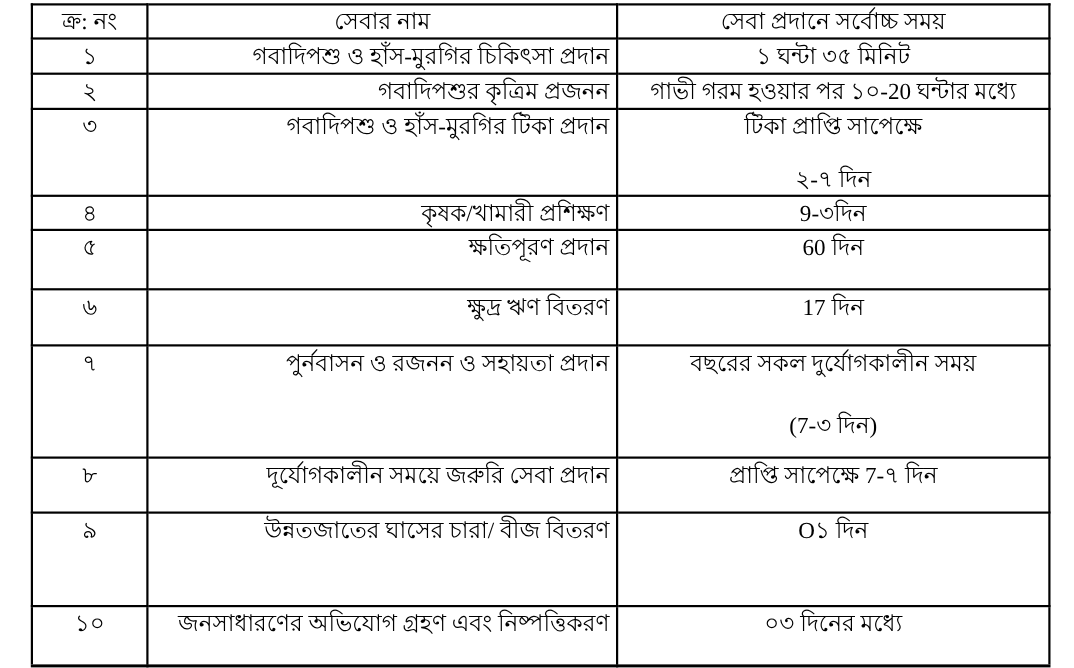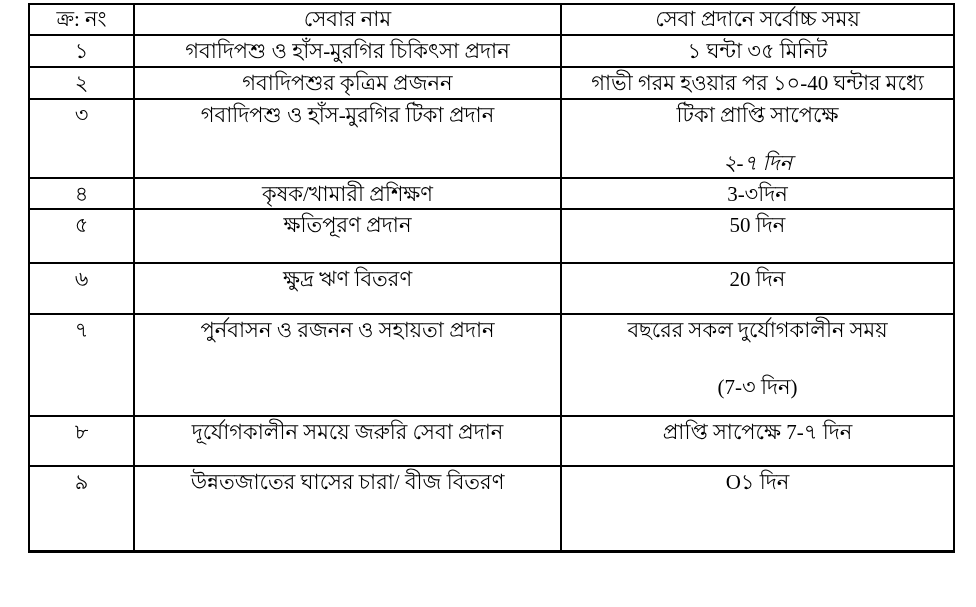--- a/index.html
+++ b/index.html
@@ -38,37 +38,37 @@
     vertical-align: top;
     overflow: hidden;
   }
   table.doc-table th {
     text-align: center;
     vertical-align: middle;
     padding: 0 4px;
     border-radius: 15px;
   }
   td.col-no   { text-align: center; }
-  td.col-service { text-align: center; padding-left: 11px; }
+  td.col-service { text-align: right; padding-left: 11px; }
   td.col-time { text-align: center; margin-left: 24px; }
 
   tr.h-header { height: 31px; }
   tr.h-r1  { height: 32px; }
   tr.h-r2  { height: 32px; }
   tr.h-r3  { height: 75px; }
   tr.h-r4  { height: 31px; }
   tr.h-r5  { height: 54px; }
   tr.h-r6  { height: 51px; }
   tr.h-r7  { height: 102px; }
   tr.h-r8  { height: 50px; }
   tr.h-r9  { height: 85px; }
   tr.h-r10 { height: 54px; }
 
   .time-line { display: block; }
-  .time-line.gap-md { margin-top: 21px; font-style: italic; }
+  .time-line.gap-md { margin-top: 21px; }
   .time-line.gap-lg { margin-top: 30px; }
 </style>
 </head>
 <body>
 
 <div class="page">
   <table class="doc-table">
     <colgroup>
       <col style="width:105px">
       <col style="width:427px">
@@ -86,50 +86,50 @@
         <td class="col-no">১</td>
         <td class="col-service">গবাদিপশু ও হাঁস-মুরগির  চিকিৎসা প্রদান</td>
         <td class="col-time">
             <span class="time-line">১ ঘন্টা ৩৫ মিনিট</span>
           </td>
       </tr>
       <tr class="h-r2">
         <td class="col-no">২</td>
         <td class="col-service">গবাদিপশুর কৃত্রিম প্রজনন</td>
         <td class="col-time">
-            <span class="time-line">গাভী গরম হওয়ার পর ১০-40 ঘন্টার মধ্যে</span>
+            <span class="time-line">গাভী গরম হওয়ার পর ১০-20 ঘন্টার মধ্যে</span>
           </td>
       </tr>
       <tr class="h-r3">
         <td class="col-no">৩</td>
         <td class="col-service">গবাদিপশু ও হাঁস-মুরগির  টিকা প্রদান</td>
         <td class="col-time">
           <span class="time-line">টিকা প্রাপ্তি সাপেক্ষে</span>
           <span class="time-line gap-md">২-৭ দিন</span>
         </td>
       </tr>
       <tr class="h-r4">
         <td class="col-no">৪</td>
         <td class="col-service">কৃষক/খামারী প্রশিক্ষণ</td>
         <td class="col-time">
-            <span class="time-line">3-৩দিন</span>
+            <span class="time-line">9-৩দিন</span>
           </td>
       </tr>
       <tr class="h-r5">
         <td class="col-no">৫</td>
         <td class="col-service">ক্ষতিপূরণ প্রদান</td>
         <td class="col-time">
-            <span class="time-line">50 দিন</span>
+            <span class="time-line">60 দিন</span>
           </td>
       </tr>
       <tr class="h-r6">
         <td class="col-no">৬</td>
         <td class="col-service">ক্ষুদ্র ঋণ বিতরণ</td>
         <td class="col-time">
-            <span class="time-line">20 দিন</span>
+            <span class="time-line">17 দিন</span>
           </td>
       </tr>
       <tr class="h-r7">
         <td class="col-no">৭</td>
         <td class="col-service">পুর্নবাসন ও রজনন ও সহায়তা প্রদান</td>
         <td class="col-time">
           <span class="time-line">বছরের সকল দুর্যোগকালীন সময়</span>
           <span class="time-line gap-lg">(7-৩ দিন)</span>
         </td>
       </tr>
@@ -140,15 +140,22 @@
             <span class="time-line">প্রাপ্তি সাপেক্ষে 7-৭ দিন</span>
           </td>
       </tr>
       <tr class="h-r9">
         <td class="col-no">৯</td>
         <td class="col-service">উন্নতজাতের ঘাসের চারা/ বীজ বিতরণ</td>
         <td class="col-time">
             <span class="time-line">O১ দিন</span>
           </td>
       </tr>
+      <tr class="h-r10">
+        <td class="col-no">১০</td>
+        <td class="col-service">জনসাধারণের অভিযোগ গ্রহণ এবং নিষ্পত্তিকরণ</td>
+        <td class="col-time">
+            <span class="time-line">০৩ দিনের মধ্যে</span>
+          </td>
+      </tr>
     </tbody>
   </table>
 </div>
 
 </body></html>

